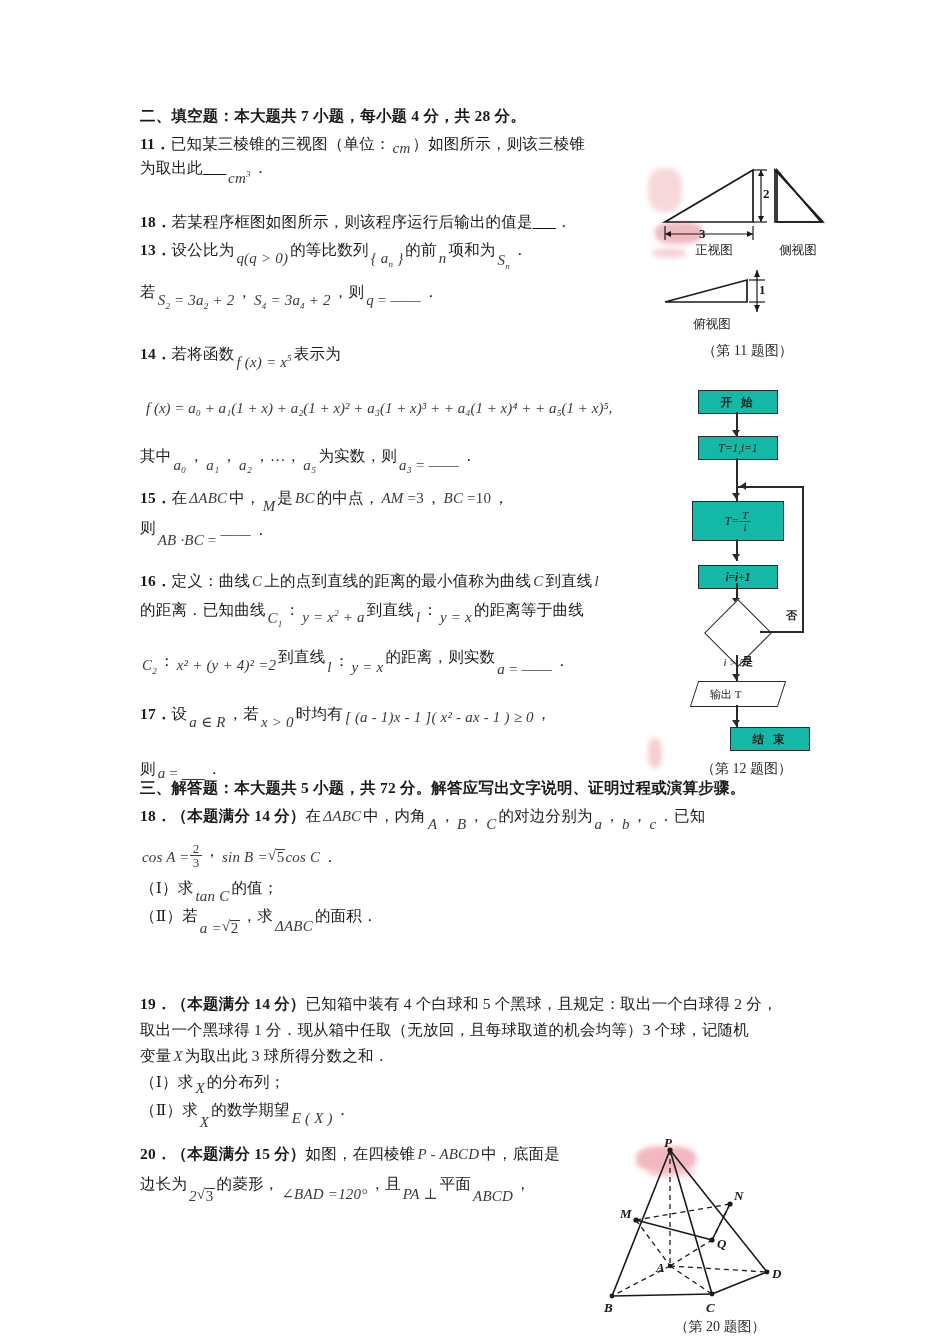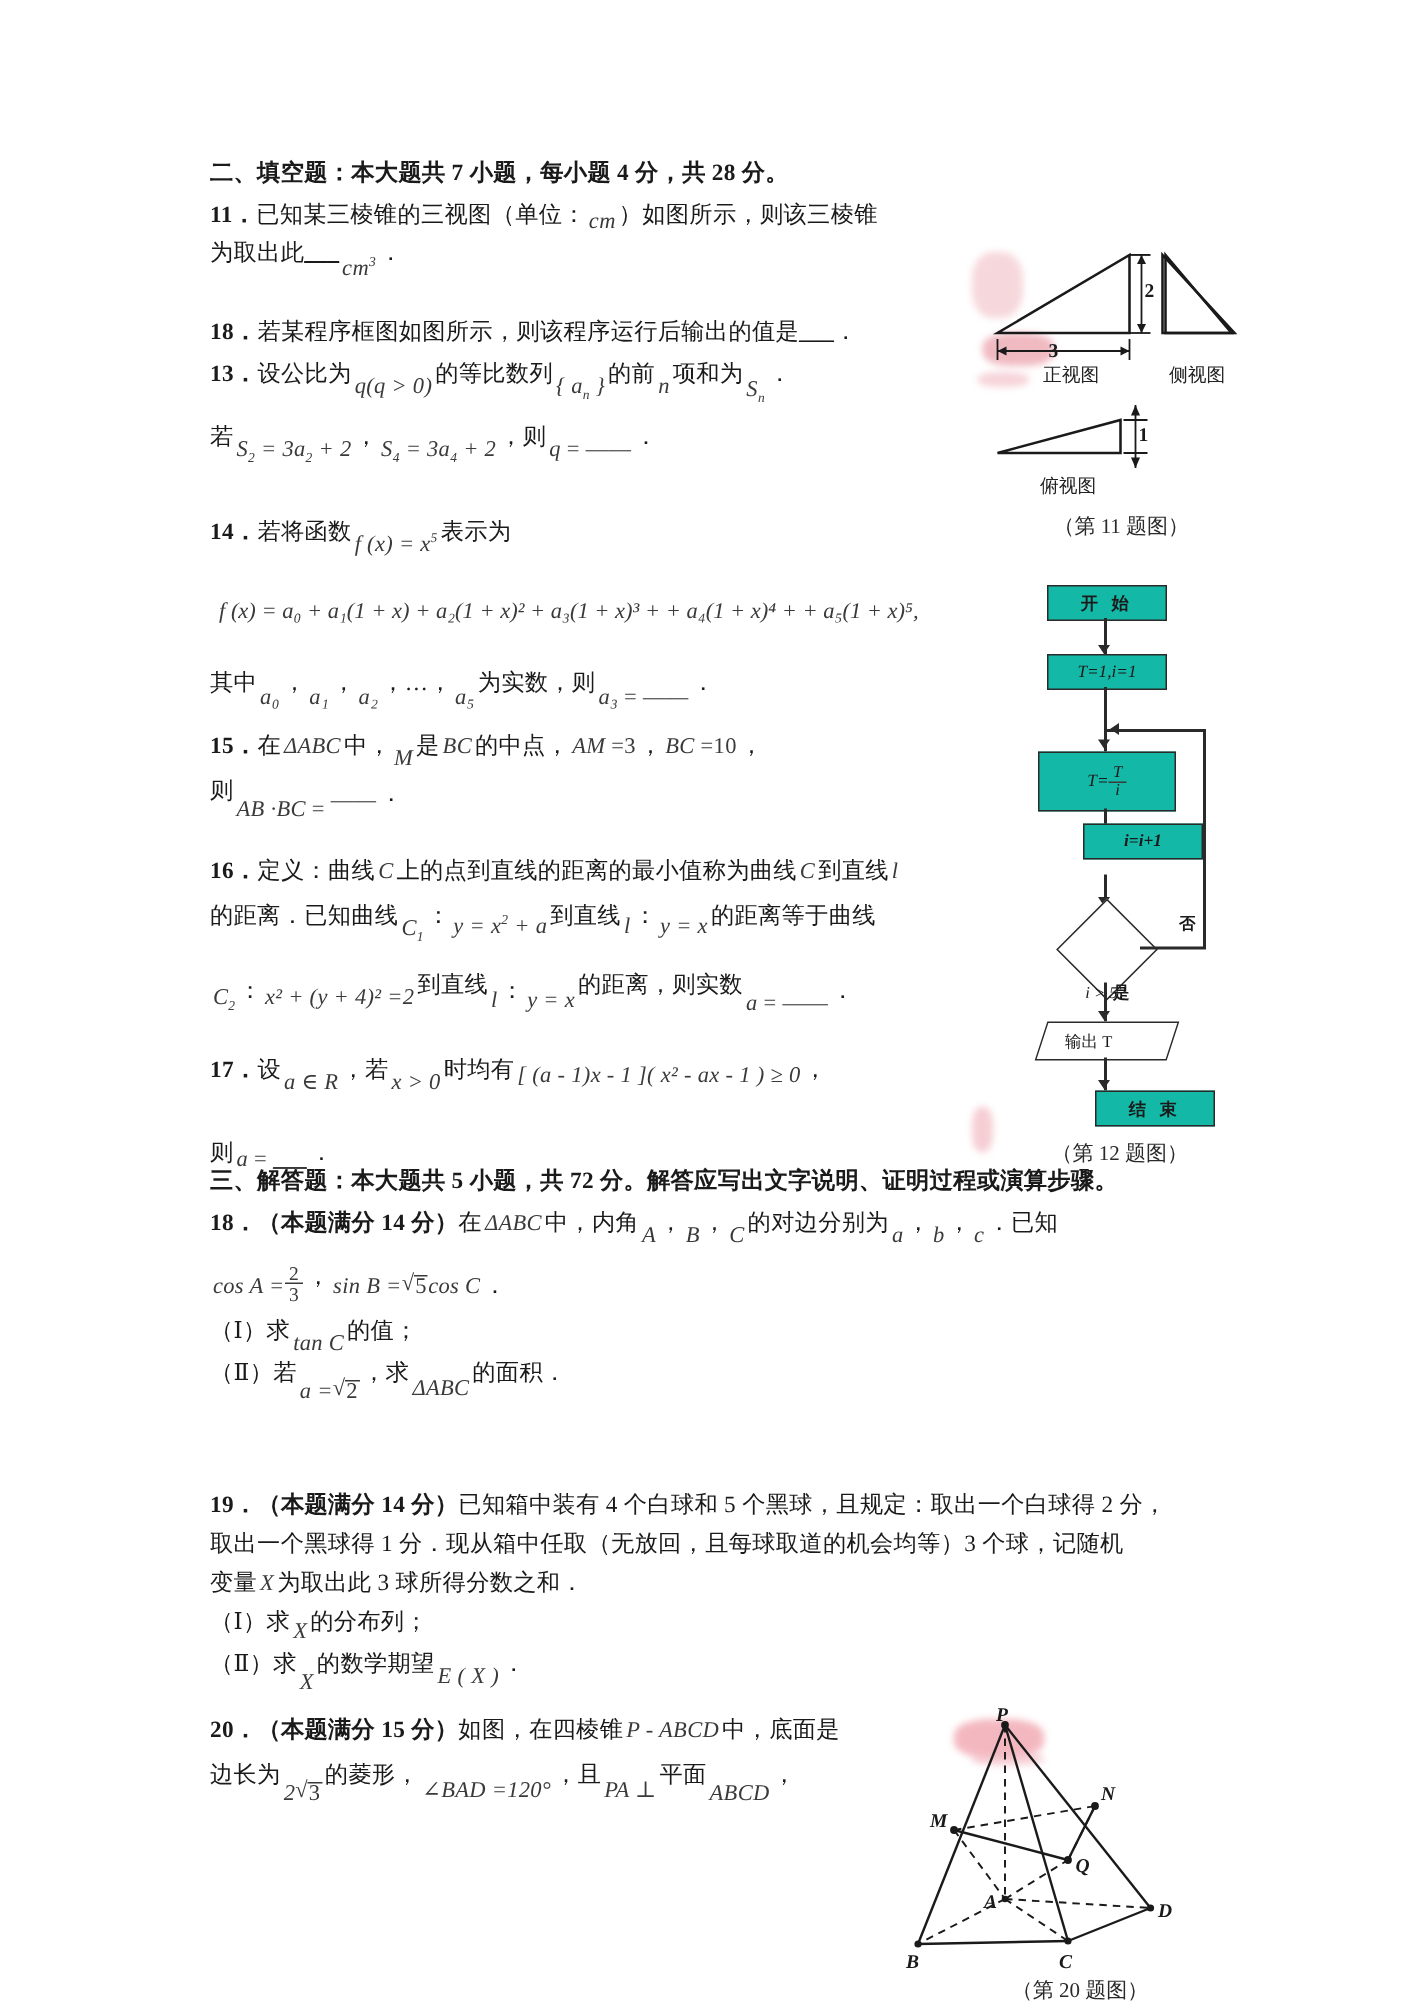--- a/index.html
+++ b/index.html
@@ -265,21 +265,21 @@
     <div class="fbox" style="left:32px;top:111px;width:90px;height:38px;">
       <span style="font-style:italic;font-size:11.5px;">T=</span>
         <span class="frac" style="font-size:11px;top:0;">
           <span class="num" style="font-style:italic;">T</span>
           <span class="den" style="font-style:italic;">i</span>
         </span>
     </div>
     <div class="fline" style="left:76px;top:149px;width:1.6px;height:22px;"></div>
     <div class="farrow" style="left:72px;top:164px;"></div>
 
-    <div class="fbox" style="left:38px;top:159px;width:78px;height:22px;font-style:italic;font-weight:bold;margin-left:24px;">i=i+1</div>
+    <div class="fbox" style="left:38px;top:175px;width:78px;height:22px;font-style:italic;font-weight:bold;">i=i+1</div>
     <div class="fline" style="left:76px;top:193px;width:1.6px;height:22px;"></div>
     <div class="farrow" style="left:72px;top:208px;"></div>
 
     <div class="fdia" style="left:54px;top:219px;width:46px;height:46px;"></div>
     <div class="fdia-txt" style="left:48px;top:235px;width:58px;margin-top:31px;">i &gt; 5?</div>
 
     <div class="fline" style="left:100px;top:241px;width:44px;height:1.6px;"></div>
     <div class="fline" style="left:142px;top:96px;width:1.6px;height:146px;"></div>
     <div class="fline" style="left:78px;top:96px;width:66px;height:1.6px;"></div>
     <div class="farrow left" style="left:80px;top:92px;"></div>

